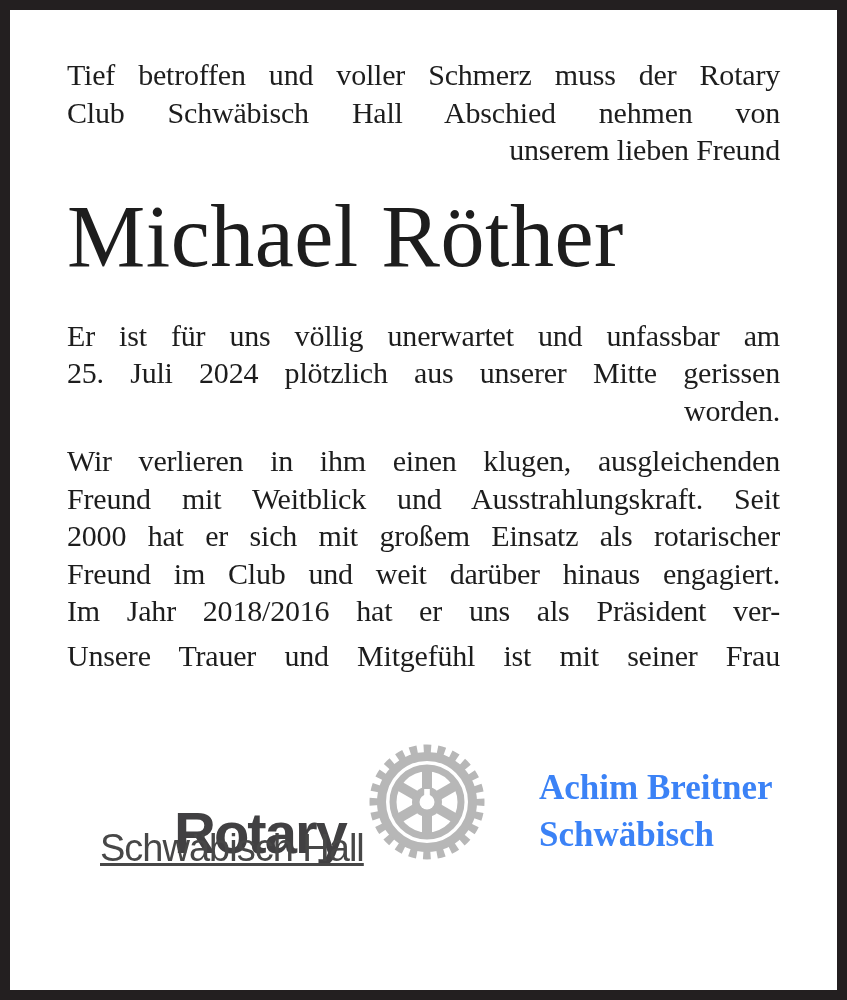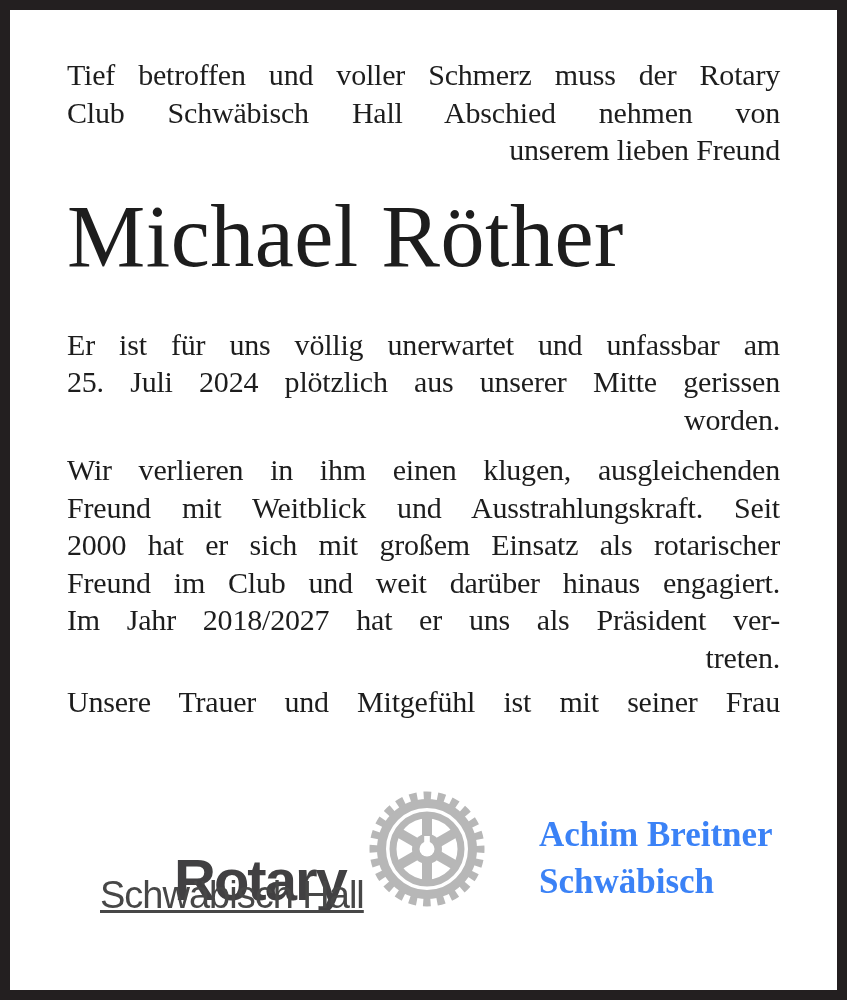--- a/index.html
+++ b/index.html
@@ -33,21 +33,21 @@
   .lline { text-align: right; }
   .deceased-name {
     margin: 24px 0 0 0;
     font-size: 88px;
     line-height: 88px;
     font-weight: normal;
     text-align: left;
     letter-spacing: 0.5px;
     white-space: nowrap;
   }
-  .p1 { margin-top: 45px; }
+  .p1 { margin-top: 36px; }
   .p2 { margin-top: 13px; }
   .p3 { margin-top: 7px; }
   .footer {
     position: relative;
     margin-top: 66px;
     height: 140px;
   }
   .logo-title {
     position: absolute;
     left: 107px;
@@ -110,22 +110,21 @@
     <span class="line jline">Er ist für uns völlig unerwartet und unfassbar am</span>
     <span class="line jline">25. Juli 2024 plötzlich aus unserer Mitte gerissen</span>
     <span class="line lline">worden.</span>
   </div>
 
   <div class="para p2">
     <span class="line jline">Wir verlieren in ihm einen klugen, ausgleichenden</span>
     <span class="line jline">Freund mit Weitblick und Ausstrahlungskraft. Seit</span>
     <span class="line jline">2000 hat er sich mit großem Einsatz als rotarischer</span>
     <span class="line jline">Freund im Club und weit darüber hinaus engagiert.</span>
-    <span class="line jline">Im Jahr 2018/2027 hat er uns als Präsident ver-</span>
-    <span class="line lline">treten.</span>
+    <span class="line jline">Im Jahr 2018/2016 hat er uns als Präsident ver-</span>
   </div>
 
   <div class="para p3">
     <span class="line jline">Unsere Trauer und Mitgefühl ist mit seiner Frau</span>
   </div>
 
   <div class="footer">
 
     <div class="logo-title">Rotary</div>
     <div class="logo-subtitle">Schwäbisch Hall</div>

